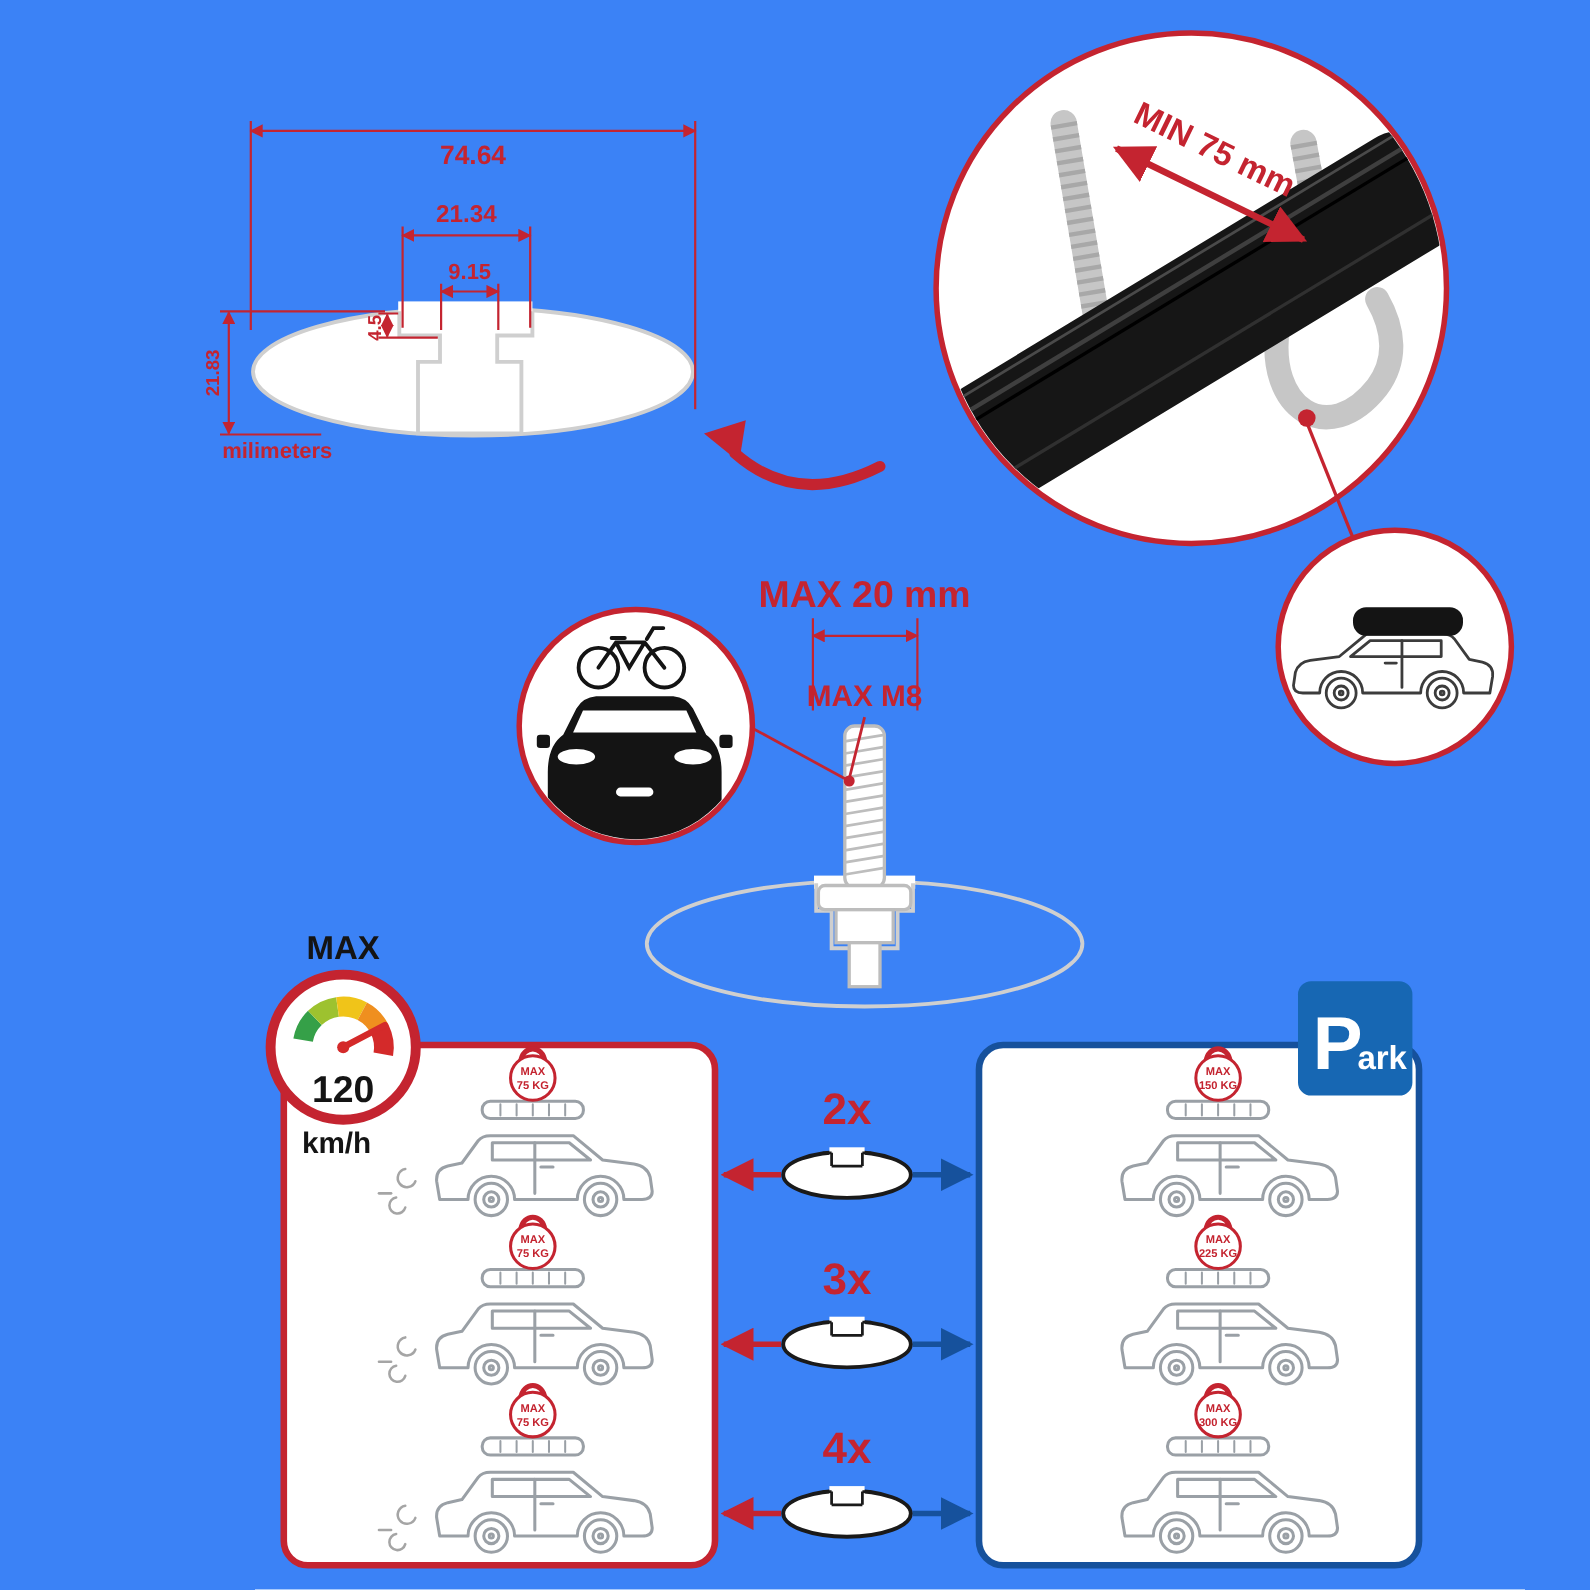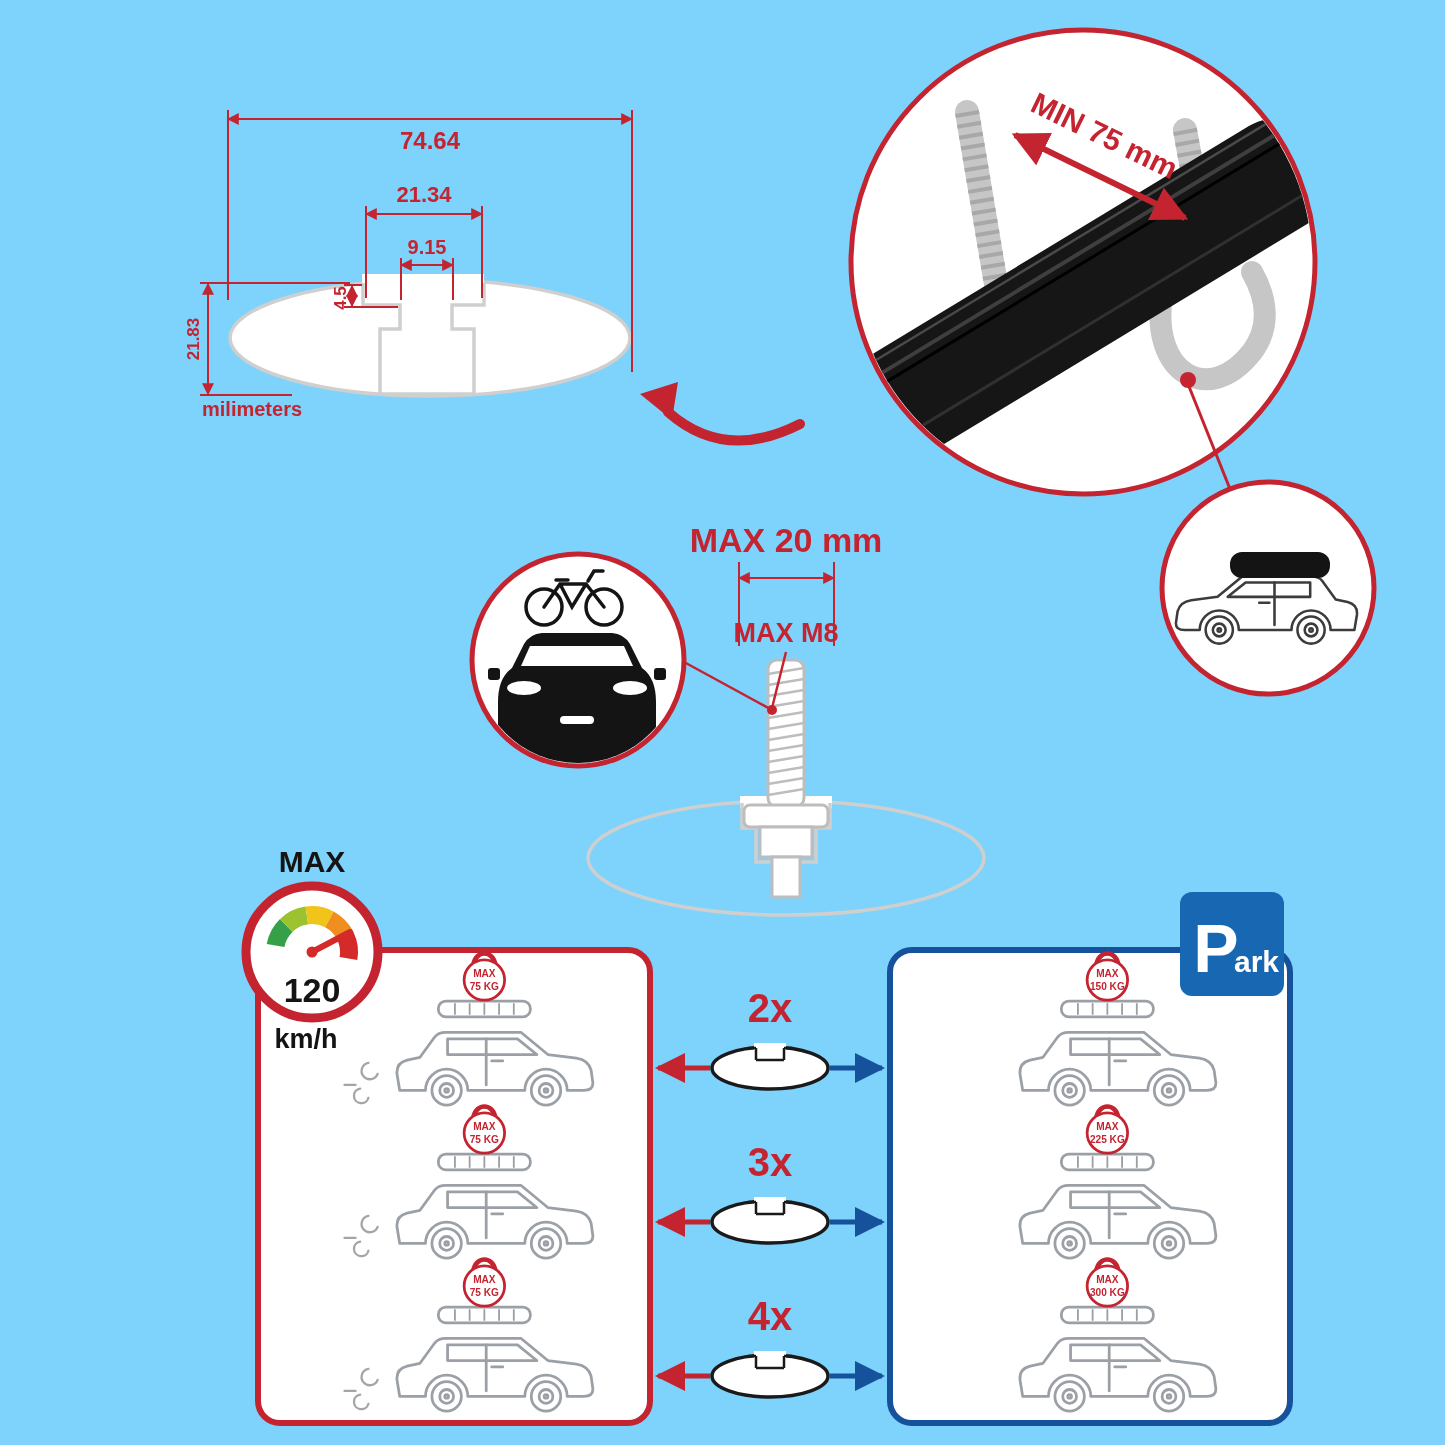--- a/index.html
+++ b/index.html
@@ -1,16 +1,16 @@
 <!DOCTYPE html>
 <html><head>
 <meta charset="utf-8">
 <style>
   html,body{margin:0;padding:0;background:#ffffff;}
-  #stage{position:relative;width:1445px;height:1445px;background:#7dd3fc;overflow:hidden;
+  #stage{position:relative;width:1445px;height:1445px;background:#3b82f6;overflow:hidden;
          font-family:"Liberation Sans",sans-serif;}
   svg text{font-family:"Liberation Sans",sans-serif;}
   .t-red{fill:#c42430;font-weight:bold;}
   .t-dark{fill:#141414;font-weight:bold;}
   .t-white{fill:#ffffff;font-weight:bold;}
   .dim{stroke:#c42430;stroke-width:2;fill:none;}
   .dim-thick{stroke:#c42430;stroke-width:6;fill:none;}
   .prof{stroke:#cfcfcf;stroke-width:3.5;fill:#ffffff;}
   .prof-nf{stroke:#cfcfcf;stroke-width:3.5;fill:none;}
   .bolt{stroke:#bdbdbd;stroke-width:3;fill:#ffffff;}

